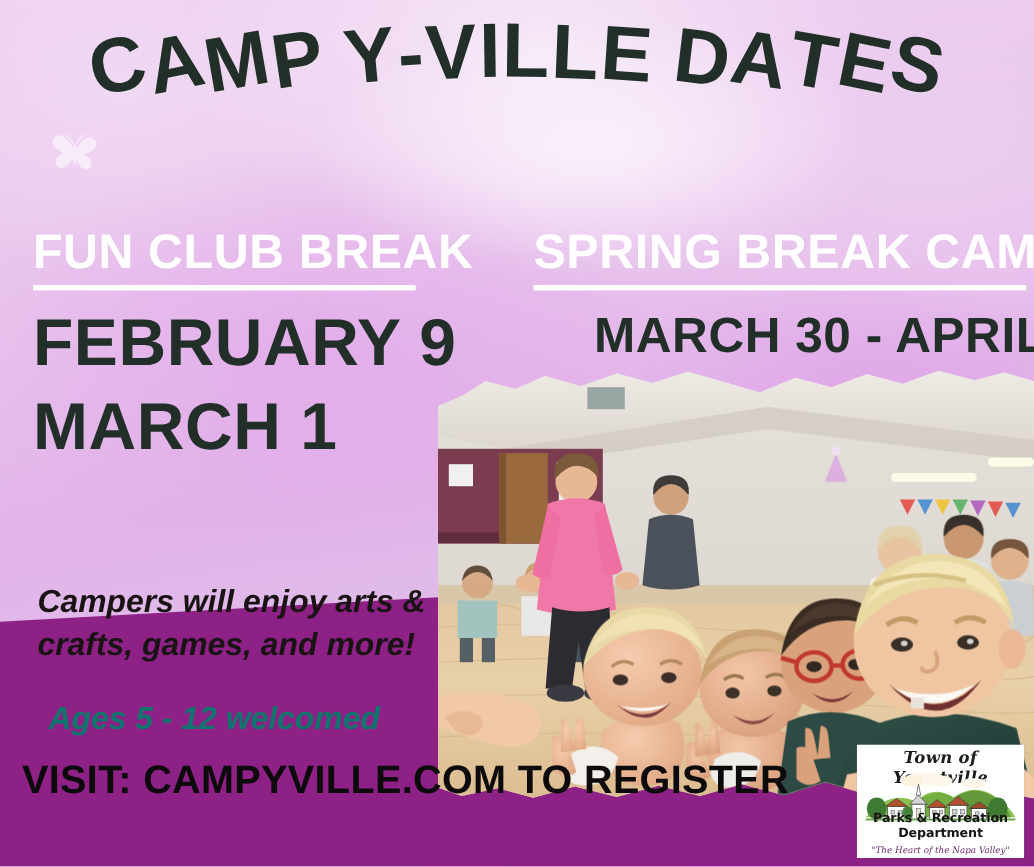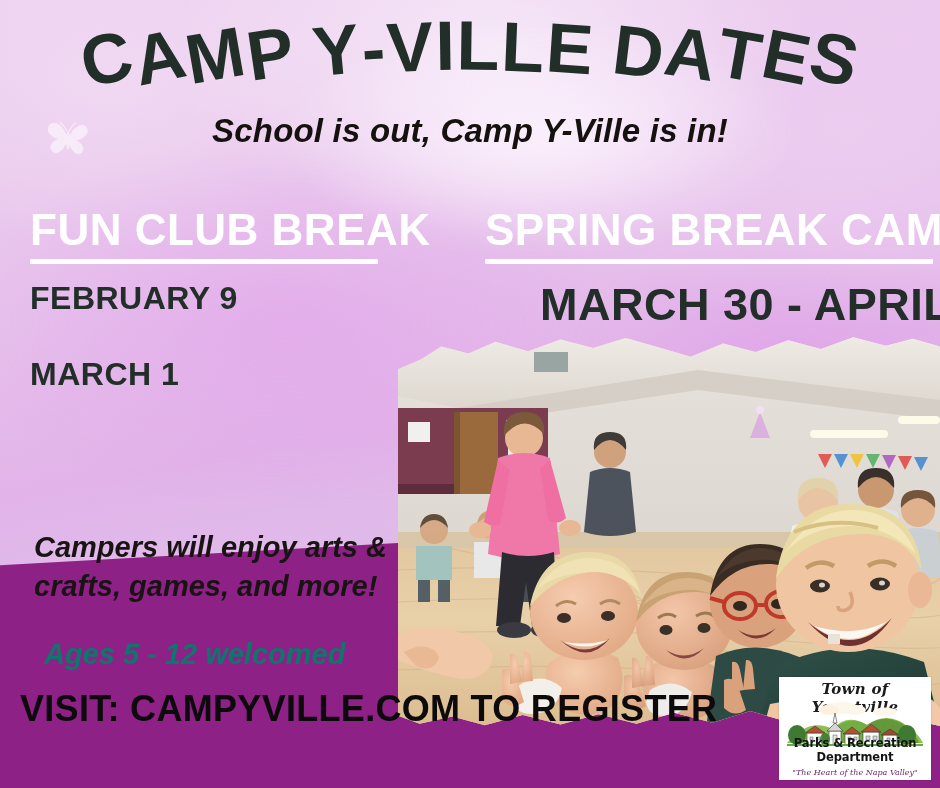--- a/index.html
+++ b/index.html
@@ -119,21 +119,21 @@
   #head-fun  { left: 30px;  top: 208px; }
   #head-fun  .rule { width: 348px; }
   #head-spring { left: 485px; top: 208px; }
   #head-spring .rule { width: 448px; }
 
   .date-line {
     position: absolute;
     font-family: "Liberation Sans Narrow", "Liberation Sans", sans-serif;
     font-weight: bold;
     color: #222f29;
-    font-size: 32px;
+    font-size: 60px;
     line-height: 1;
     letter-spacing: 0.5px;
     white-space: nowrap;
   }
   #date-feb   { left: 30px;  top: 282px; }
   #date-mar   { left: 30px;  top: 358px; }
   #date-spring{ left: 540px; top: 282px; font-size: 45px; }
 
   
   .body-copy {
@@ -257,21 +257,20 @@
       <path d="M31 30 C25 14 14 10 9 16 C4 22 10 31 20 33 C12 36 8 43 12 48 C17 54 27 48 31 36 Z"></path>
       <path d="M33 31 C40 16 51 13 55 19 C59 26 52 33 42 35 C50 38 53 45 49 50 C43 55 35 48 33 37 Z"></path>
       <ellipse cx="32" cy="35" rx="2.6" ry="11"></ellipse>
       <path d="M31 24 C28 18 25 15 22 13" stroke="#fbf3fc" stroke-width="1.5" fill="none"></path>
       <path d="M33 24 C36 18 39 15 42 13" stroke="#fbf3fc" stroke-width="1.5" fill="none"></path>
     </g>
   </svg>
 
   <div class="title-arc" id="title-arc"><span class="ch" style="transform: translateY(13px) rotate(-13deg);">C</span><span class="ch" style="transform: translateY(11.47px) rotate(-11.47deg);">A</span><span class="ch" style="transform: translateY(9.94px) rotate(-9.94deg);">M</span><span class="ch" style="transform: translateY(8.41px) rotate(-8.41deg);">P</span><span class="ch sp" style="transform: translateY(6.88px) rotate(-6.88deg);">&nbsp;</span><span class="ch" style="transform: translateY(5.35px) rotate(-5.35deg);">Y</span><span class="ch" style="transform: translateY(3.82px) rotate(-3.82deg);">-</span><span class="ch" style="transform: translateY(2.29px) rotate(-2.29deg);">V</span><span class="ch" style="transform: translateY(0.76px) rotate(-0.76deg);">I</span><span class="ch" style="transform: translateY(0.76px) rotate(0.76deg);">L</span><span class="ch" style="transform: translateY(2.29px) rotate(2.29deg);">L</span><span class="ch" style="transform: translateY(3.82px) rotate(3.82deg);">E</span><span class="ch sp" style="transform: translateY(5.35px) rotate(5.35deg);">&nbsp;</span><span class="ch" style="transform: translateY(6.88px) rotate(6.88deg);">D</span><span class="ch" style="transform: translateY(8.41px) rotate(8.41deg);">A</span><span class="ch" style="transform: translateY(9.94px) rotate(9.94deg);">T</span><span class="ch" style="transform: translateY(11.47px) rotate(11.47deg);">E</span><span class="ch" style="transform: translateY(13px) rotate(13deg);">S</span></div>
 
-  <div class="subtitle">School is out, Camp Y-Ville is in!</div>
 
   <div class="col-head" id="head-fun">
     <span>FUN CLUB BREAK</span>
     <span class="rule"></span>
   </div>
   <div class="date-line" id="date-feb">FEBRUARY 9</div>
   <div class="date-line" id="date-mar">MARCH 1</div>
 
   <div class="col-head" id="head-spring">
     <span>SPRING BREAK CAMP</span>

